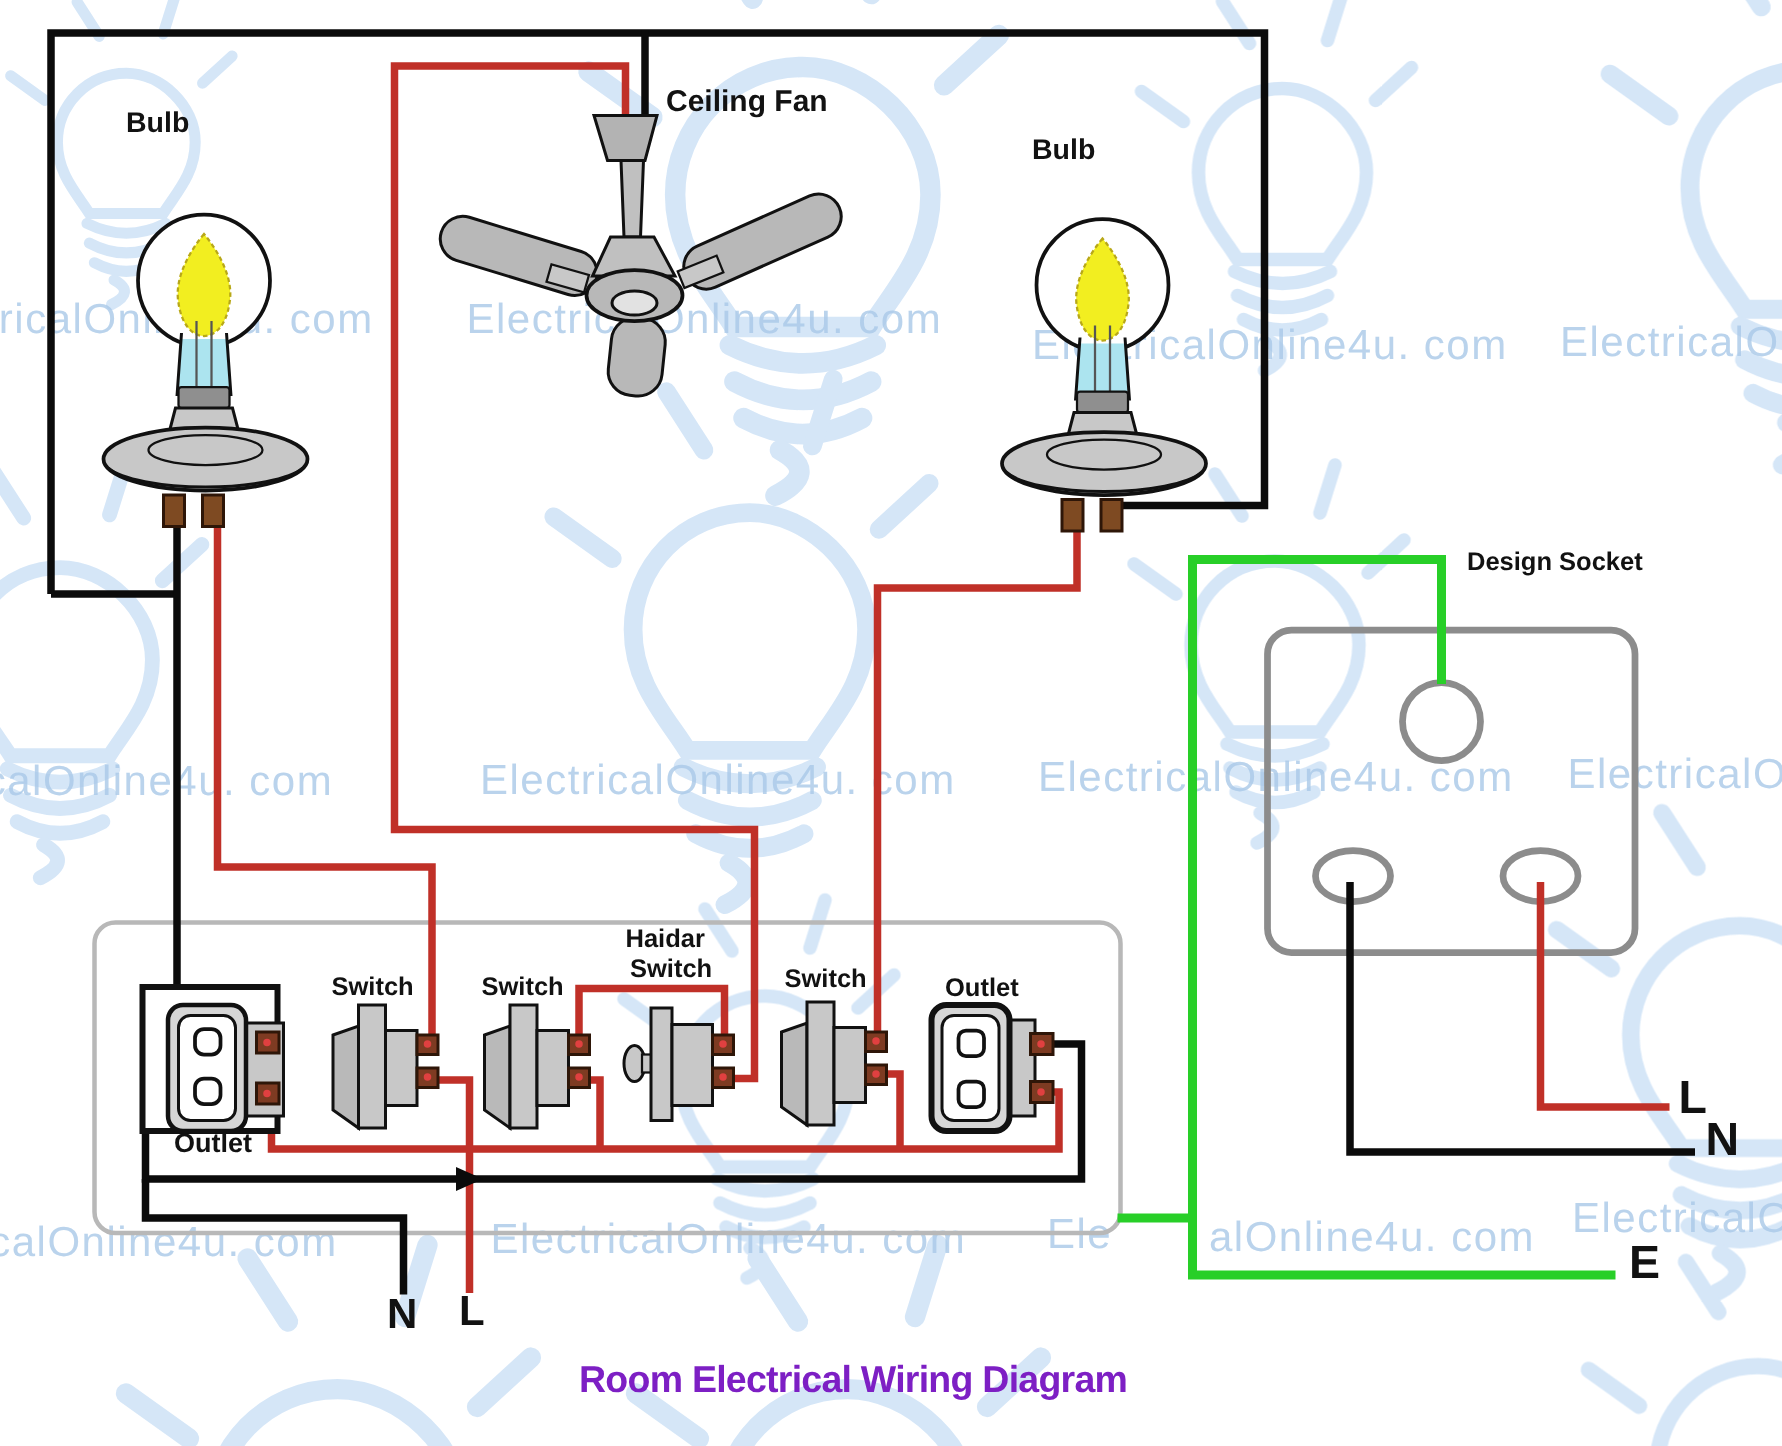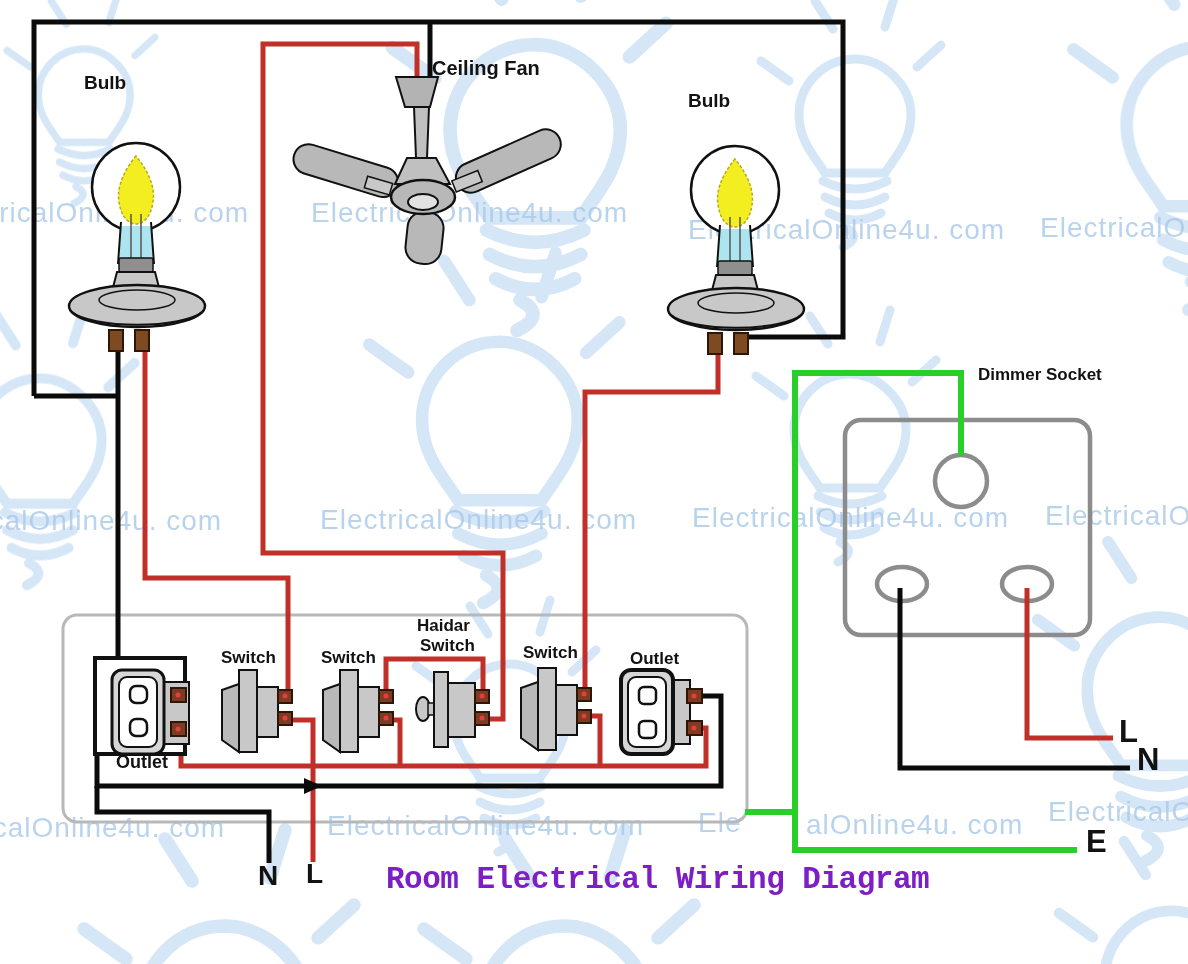--- a/index.html
+++ b/index.html
@@ -6,21 +6,21 @@
   #stage{position:relative;width:1188px;height:964px;background:#ffffff;overflow:hidden;
          font-family:"Liberation Sans",sans-serif;}
   #stage svg{position:absolute;left:0;top:0;pointer-events:none;}
   #bg-doodles{z-index:0;}
   #fg-diagram{z-index:2;}
   .wm{position:absolute;z-index:1;white-space:nowrap;font-size:28px;letter-spacing:1px;
       color:#a9c9e8;opacity:.8;font-family:"Liberation Sans",sans-serif;}
   .lbl{position:absolute;z-index:3;white-space:nowrap;font-weight:bold;color:#121212;
        font-family:"Liberation Sans",sans-serif;}
   .credit{position:absolute;z-index:3;white-space:nowrap;font-weight:bold;color:#7d1fc4;
-       font-size:31px;letter-spacing:-0.5px;font-family:Liberation Mono, monospace;}
+       font-size:25px;letter-spacing:-0.5px;font-family:Liberation Sans, sans-serif;margin-top:44px;}
   .f17{font-size:17px;} .f18{font-size:18px;} .f19{font-size:19px;} .f20{font-size:20px;}
   .f28{font-size:28px;} .f31{font-size:31px;}
 </style>
 </head>
 <body>
 
 <div id="stage">
 
   <svg id="bg-doodles" width="1188" height="964" viewBox="0 0 1188 964">
     <defs>
@@ -206,23 +206,23 @@
       <rect x="452" y="170" width="28" height="12" transform="rotate(-22 480 176)" fill="#c8c8c8" stroke="#111" stroke-width="1.5"></rect>
       <polygon points="396,77 438,77 430,107 405,107" fill="#b3b3b3" stroke="#111" stroke-width="2"></polygon>
       <polygon points="414,107 429,107 427,158 416,158" fill="#c0c0c0" stroke="#111" stroke-width="2"></polygon>
       <polygon points="407,158 436,158 450,184 395,184" fill="#c0c0c0" stroke="#111" stroke-width="2"></polygon>
       <ellipse cx="423" cy="197" rx="32" ry="17" fill="#b8b8b8" stroke="#111" stroke-width="2.5"></ellipse>
       <ellipse cx="423" cy="202" rx="15" ry="8" fill="#e2e2e2" stroke="#111" stroke-width="2"></ellipse>
     </g>
   </svg>
 
   <span class="lbl f19" style="left:84px;top:72px">Bulb</span>
-  <span class="lbl f20" style="left:432px;top:57px">Ceiling Fan</span>
+  <span class="lbl f20" style="left:444px;top:57px">Ceiling Fan</span>
   <span class="lbl f19" style="left:688px;top:90px">Bulb</span>
-  <span class="lbl f17" style="left:978px;top:365px">Dimmer Socket</span>
+  <span class="lbl f17" style="left:978px;top:365px">Design Socket</span>
   <span class="lbl f17" style="left:221px;top:648px">Switch</span>
   <span class="lbl f17" style="left:321px;top:648px">Switch</span>
   <span class="lbl f17" style="left:417px;top:616px">Haidar</span>
   <span class="lbl f17" style="left:420px;top:636px">Switch</span>
   <span class="lbl f17" style="left:523px;top:643px">Switch</span>
   <span class="lbl f18" style="left:116px;top:752px">Outlet</span>
   <span class="lbl f17" style="left:630px;top:649px">Outlet</span>
 
   <span class="lbl f28" style="left:258px;top:860px">N</span>
   <span class="lbl f28" style="left:306px;top:858px">L</span>

